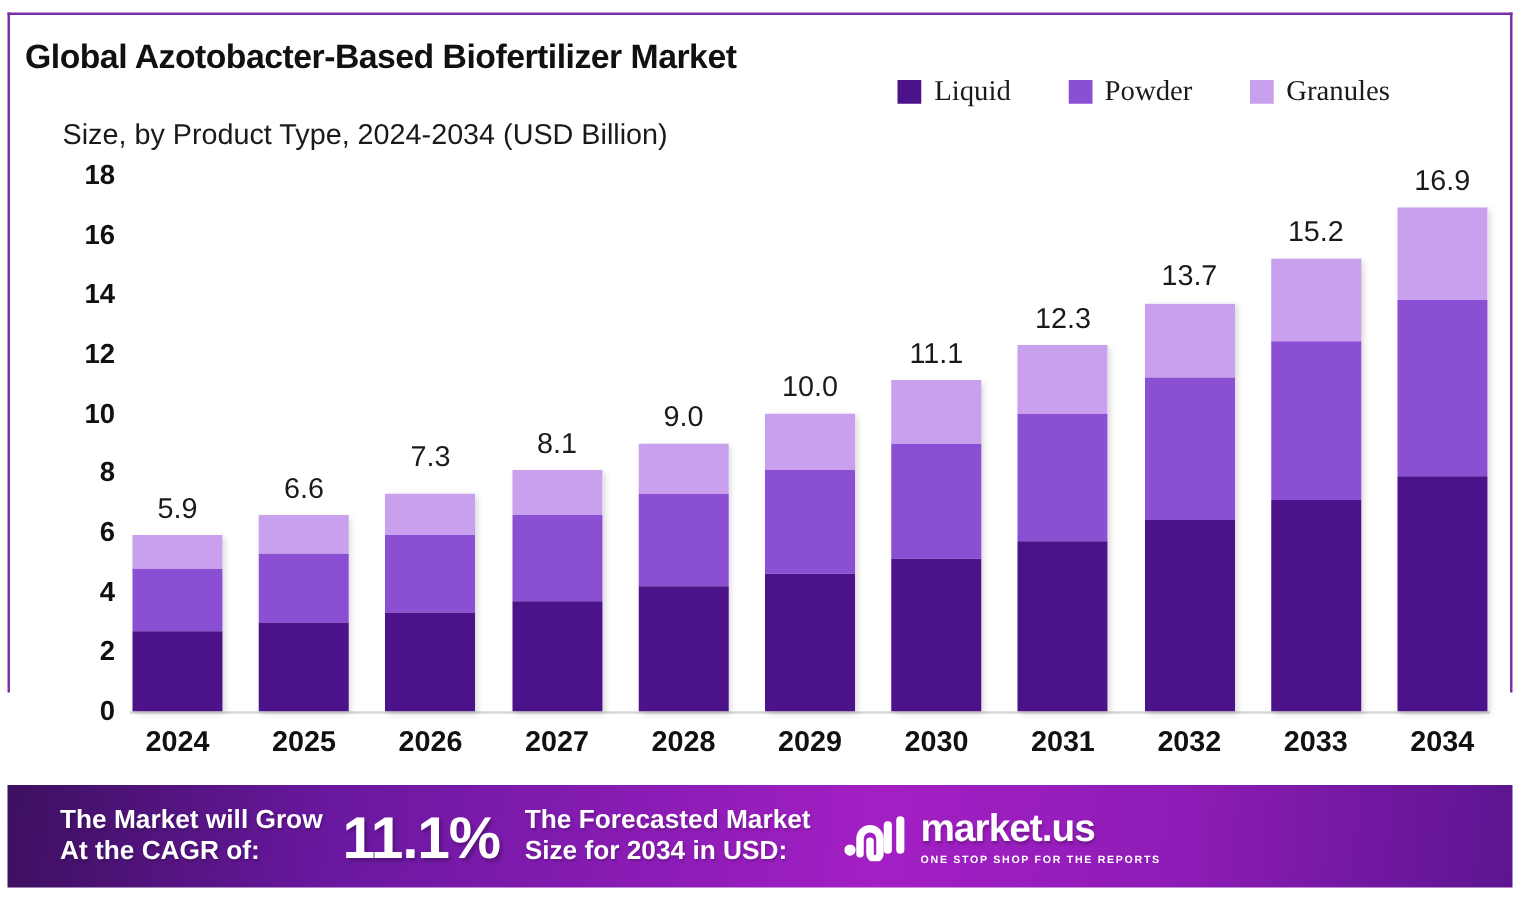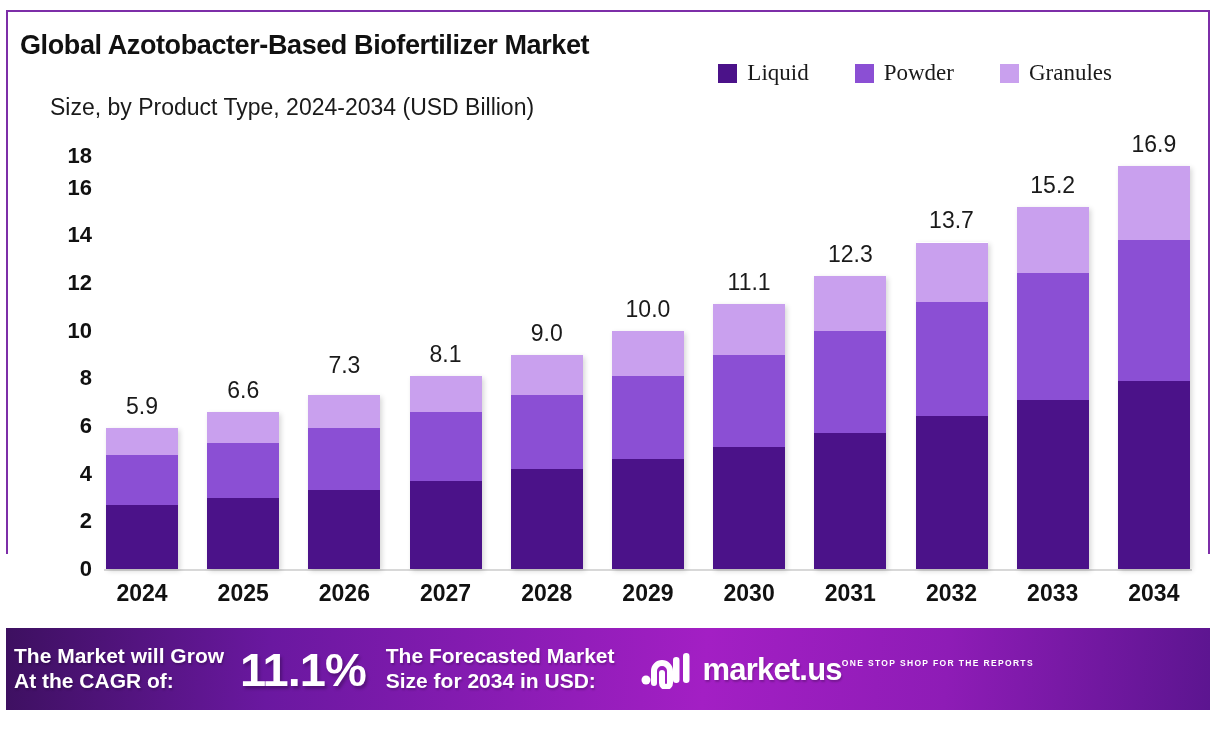--- a/index.html
+++ b/index.html
@@ -143,33 +143,33 @@
     white-space: nowrap;
   }
   .banner-big {
     color: #ffffff;
     font-weight: bold;
     font-size: 47px;
     letter-spacing: -1px;
     text-shadow: 2px 3px 3px rgba(0,0,0,0.26);
     white-space: nowrap;
   }
-  .b-cagr-label { margin-left: 8px; }
+  .b-cagr-label { margin-left: 42px; }
   .b-cagr-value { margin-left: 16px; }
   .b-fc-label { margin-left: 20px; }
   .b-fc-value { margin-left: 20px; }
   
   .logo {
     display: flex;
     align-items: center;
     gap: 10px;
     margin-left: 26px;
   }
   .logo-mark { width: 52px; height: 40px; }
-  .logo-text-wrap { display: flex; flex-direction: row; }
+  .logo-text-wrap { display: flex; flex-direction: column; }
   .logo-word {
     color: #ffffff;
     font-size: 31px;
     font-weight: bold;
     letter-spacing: -0.8px;
     line-height: 1;
     text-shadow: 1px 2px 2px rgba(0,0,0,0.22);
   }
   .logo-tag {
     color: #ffffff;
@@ -209,21 +209,21 @@
       <div class="y-axis" id="y-axis">
           <div class="y-tick" style="top: 429px;">0</div>
           <div class="y-tick" style="top: 381.333px;">2</div>
           <div class="y-tick" style="top: 333.667px;">4</div>
           <div class="y-tick" style="top: 286px;">6</div>
           <div class="y-tick" style="top: 238.333px;">8</div>
           <div class="y-tick" style="top: 190.667px;">10</div>
           <div class="y-tick" style="top: 143px;">12</div>
           <div class="y-tick" style="top: 95.3333px;">14</div>
           <div class="y-tick" style="top: 47.6667px;">16</div>
-          <div class="y-tick" style="top: 16px;">18</div>
+          <div class="y-tick" style="top: 0px;">18</div>
         </div>
       <div class="axis-line"></div>
       <div class="bars" id="bars">
           <div class="bar-group">
             <div class="bar-total" style="bottom: 148.617px;">5.9</div>
             <div class="bar-stack" style="height: 140.617px;">
               <div class="seg" style="background: rgb(201, 160, 238); height: 26.2167px;"></div>
               <div class="seg" style="background: rgb(139, 79, 212); height: 50.05px;"></div>
               <div class="seg" style="background: rgb(75, 18, 137); height: 64.35px;"></div>
             </div>

